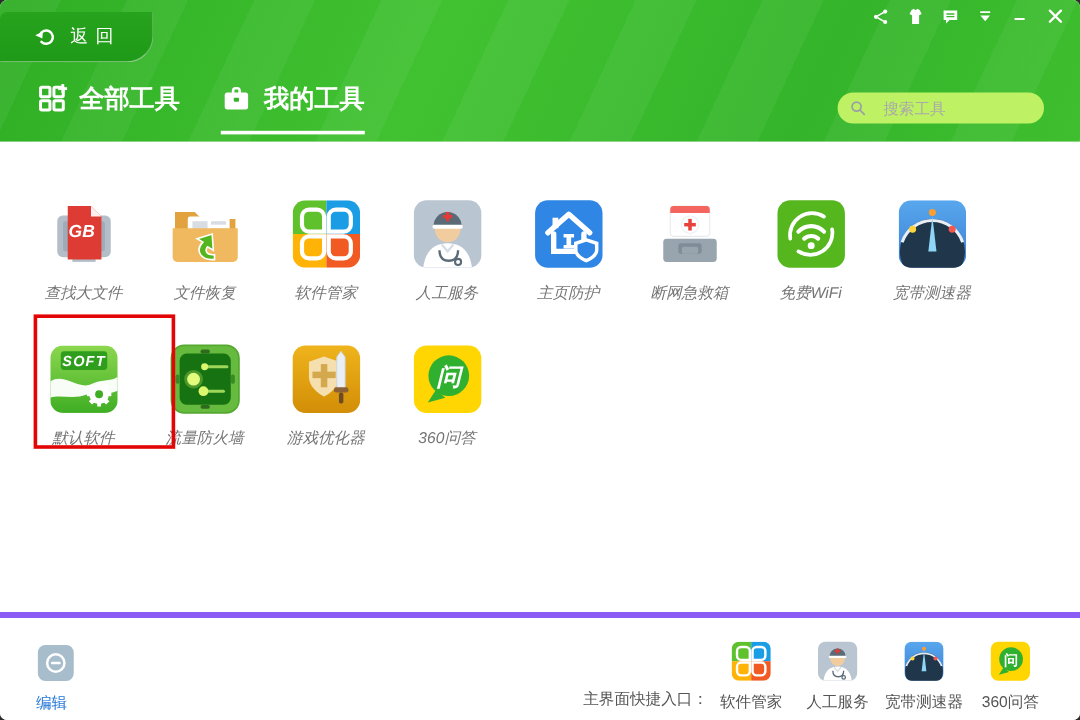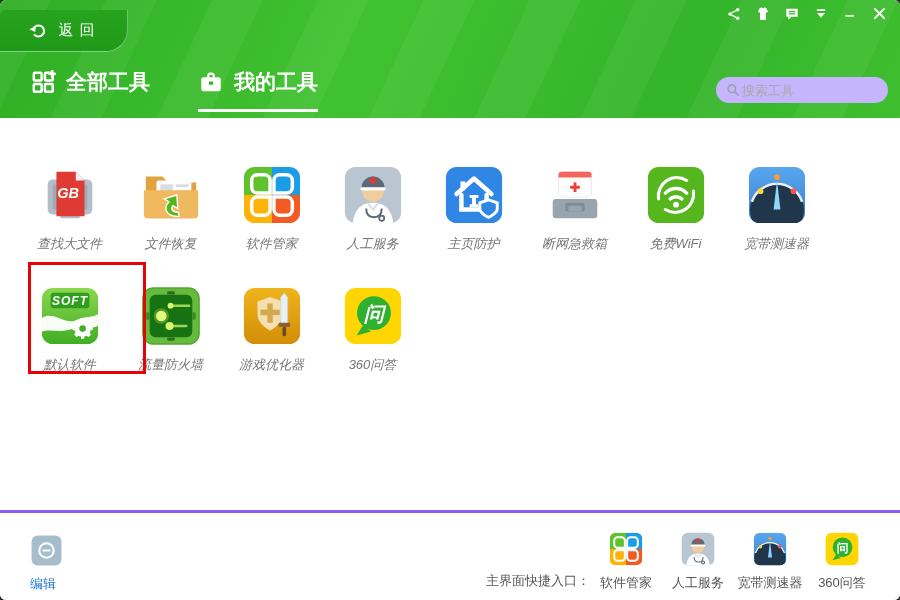--- a/index.html
+++ b/index.html
@@ -16,45 +16,45 @@
   .back-btn { position:absolute; left:0; top:10px; width:128px; height:42px; z-index:3;
     background:linear-gradient(180deg,#28a31e,#1f9a18);
     border-bottom-right-radius:22px; border-top-left-radius:6px;
     border-bottom:1px solid rgba(255,255,255,0.45); border-right:1px solid rgba(255,255,255,0.35);
     display:flex; align-items:center; justify-content:center; gap:9px; cursor:pointer; }
   .back-btn span { color:#fff; font-size:15px; letter-spacing:6px; padding-left:4px; }
 
   .win-icons { position:absolute; right:12px; top:5px; z-index:3; display:flex; align-items:center; gap:13px; }
   .win-icons svg { display:block; cursor:pointer; }
 
-  .tabs { position:absolute; left:30px; top:68px; z-index:3; display:flex; gap:48px; }
+  .tabs { position:absolute; left:30px; top:68px; z-index:3; display:flex; gap:34px; }
   .tab { display:flex; align-items:center; gap:10px; color:#fff; font-size:21px; font-weight:bold;
          padding-bottom:13px; cursor:pointer; border-bottom:3px solid transparent; }
   .tab.active { border-bottom-color:#fff; }
 
-  .search { position:absolute; right:12px; top:77px; z-index:3; width:172px; height:26px;
-    background:#c4b5fd; border-radius:13px; display:flex; align-items:center; padding:0 8px 0 10px; gap:2px; }
+  .search { position:absolute; right:30px; top:77px; z-index:3; width:172px; height:26px;
+    background:#bef264; border-radius:13px; display:flex; align-items:center; padding:0 8px 0 10px; gap:14px; }
   .search input { border:none; outline:none; flex:1; font-size:13px; color:#333; background:transparent;
     font-family:"Liberation Sans", sans-serif; min-width:0; }
   .search input::placeholder { color:#a9a9a9; }
 
   
   .grid-row { display:flex; padding-left:19px;font-style:italic; }
   .grid-row.r1 { margin-top:164px; }
   .grid-row.r2 { margin-top:32px; }
   .cell { width:101px; display:flex; flex-direction:column; align-items:center; cursor:pointer; }
   .cell .tico { width:62px; height:62px; display:block; }
   .cell .tlabel { margin-top:9px; font-size:13px; color:#757575; white-space:nowrap; }
 
   .highlight-box { position:absolute; left:28px; top:262px; width:118px; height:112px;
     border:3px solid #e30505; z-index:5; pointer-events:none; }
 
   
   .footer { position:absolute; left:0; top:510px; width:900px; height:90px; background:#fff;
-    border-top:3px solid #8b5cf6; }
+    border-top:5px solid #8b5cf6; }
   .edit { position:absolute; left:30px; top:21px; display:flex; flex-direction:column; cursor:pointer; }
   .edit svg { width:33px; height:33px; display:block; }
   .edit .elabel { margin-top:8px; font-size:13px; color:#2277d8; }
   .quick { position:absolute; right:22px; top:18px; display:flex; align-items:flex-end; }
   .quick-label { font-size:13px; color:#555; padding-bottom:2px; white-space:nowrap; }
   .qcell { width:72px; display:flex; flex-direction:column; align-items:center; cursor:pointer; }
   .qcell svg { width:36px; height:36px; display:block; }
   .qcell .qlabel { margin-top:7px; font-size:13px; color:#555; white-space:nowrap; }
 </style>
 </head>

